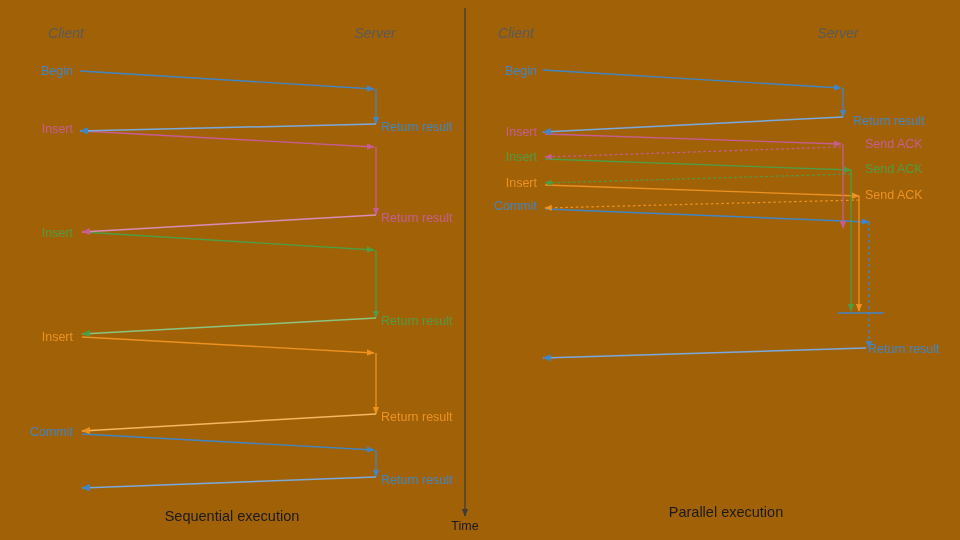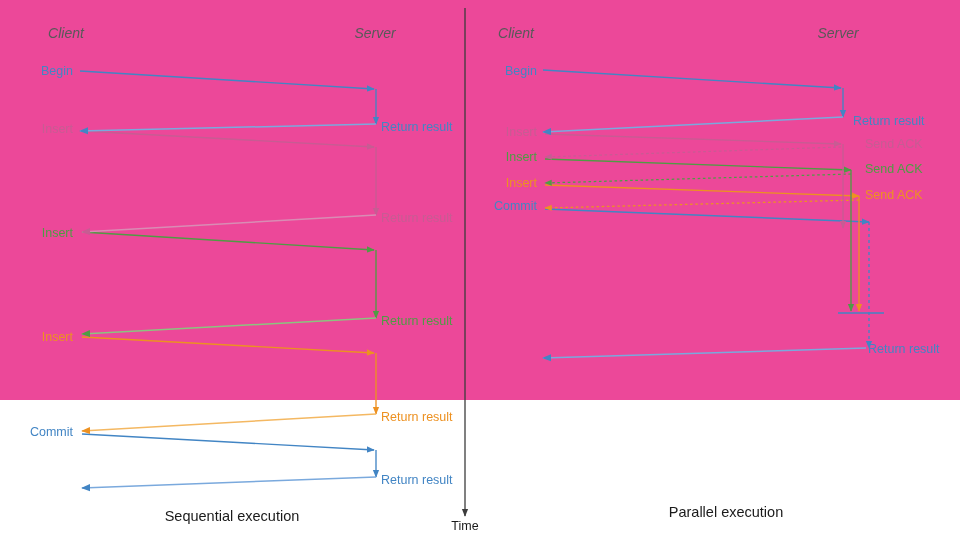--- a/index.html
+++ b/index.html
@@ -2,21 +2,21 @@
 <html><head>
 <meta charset="utf-8">
 <title>Sequence Diagram</title>
 <style>
   html,body{margin:0;padding:0;background:#ffffff;}
   body{
     width:960px;height:540px;overflow:hidden;
     font-family:"Liberation Sans","DejaVu Sans",sans-serif;
     -webkit-font-smoothing:antialiased;
   }
-  #stage{position:relative;width:960px;height:400px;background:#ec4899;}
+  #stage{position:relative;width:960px;height:540px;background:#a16207;}
   svg#diagram{position:absolute;left:0;top:0;width:960px;height:540px;display:block;}
   .lane-header{
     font-style:italic;font-size:14px;fill:#595959;
     font-family:"Liberation Sans","DejaVu Sans",sans-serif;
   }
   .msg-label{
     font-size:12.5px;
     font-family:"Liberation Sans","DejaVu Sans",sans-serif;
   }
   .caption{

